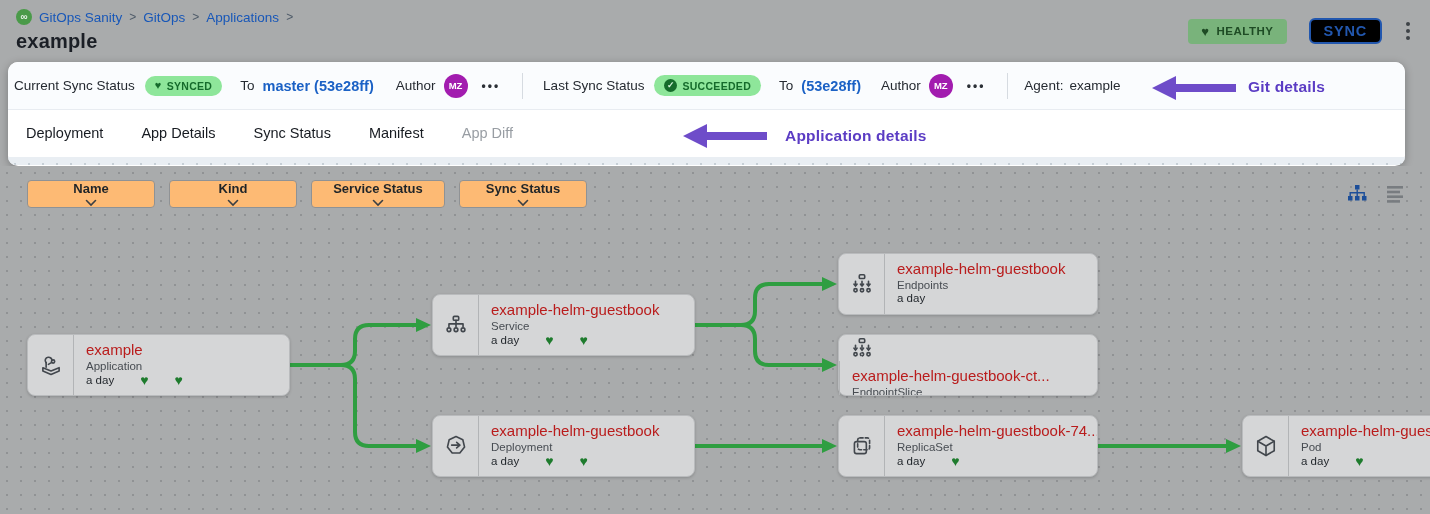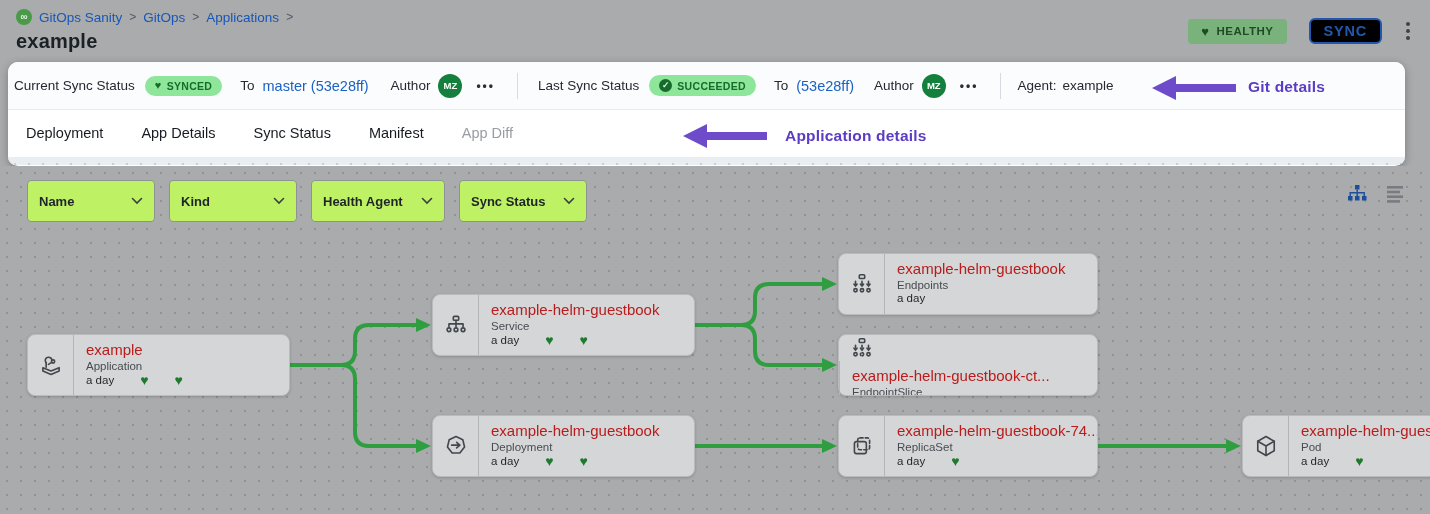--- a/index.html
+++ b/index.html
@@ -25,22 +25,22 @@
   .sync-button { background:#000000; border:2px solid #2257ae; color:#2257ae; border-radius:6px; padding:3px 13px; font-size:14.5px; font-weight:bold; letter-spacing:.8px; font-family:"Liberation Sans",sans-serif; cursor:pointer; }
   .kebab { display:flex; flex-direction:column; gap:3px; padding:2px; cursor:pointer; }
   .kebab i { width:4px; height:4px; border-radius:50%; background:#3e4347; }
 
   
   .card { position:absolute; left:8px; top:62px; width:1397px; height:104px; background:#ffffff; border-radius:10px; box-shadow:0 2px 8px rgba(0,0,0,.28); }
   .status-row { height:48px; display:flex; align-items:center; padding:0 0; background:#fafcfe; border-bottom:1px solid #e8ecf1; border-radius:10px 10px 0 0; font-size:13.5px; color:#252a31; white-space:nowrap; }
   .badge { display:flex; align-items:center; gap:5px; background:#8ee69a; color:#156b2b; border-radius:12px; padding:4px 10px; font-size:10.5px; font-weight:bold; letter-spacing:.3px; }
   .badge .b-heart { font-size:11px; line-height:1; }
   .check-circle { width:13px; height:13px; border-radius:50%; background:#156b2b; color:#d9f5de; font-size:9px; display:flex; align-items:center; justify-content:center; line-height:1; }
-  .commit-link { color:#1b61c5; font-weight:normal; font-size:14.5px; }
-  .avatar { width:24px; height:24px; border-radius:50%; background:#15803d; color:#fff; font-size:9.5px; font-weight:bold; display:flex; align-items:center; justify-content:center; }
+  .commit-link { color:#1b61c5; font-weight:bold; font-size:14.5px; }
+  .avatar { width:24px; height:24px; border-radius:50%; background:#a21caf; color:#fff; font-size:9.5px; font-weight:bold; display:flex; align-items:center; justify-content:center; }
   .dots3 { color:#2b3036; font-weight:bold; font-size:12px; letter-spacing:2px; cursor:pointer; }
   .vdiv { width:1px; height:26px; background:#d6dbe1; }
   .ml6{margin-left:6px}.ml8{margin-left:8px}.ml10{margin-left:10px}.ml14{margin-left:14px}
   .ml16{margin-left:16px}.ml18{margin-left:18px}.ml20{margin-left:20px}.ml22{margin-left:22px}
 
   .tabs-row { height:47px; display:flex; align-items:stretch; gap:38px; padding:0 18px; }
   .tab { display:flex; align-items:center; font-size:14.5px; color:#171b21; border-bottom:3px solid transparent; padding-top:2px; cursor:pointer; }
   .tab.active { font-weight:bold; border-bottom-color:#1d63c9; }
   .tab.disabled { color:#989da3; }
   .canvas-strip { height:8px; background:#e9eef3; background-image:radial-gradient(#c6cfd6 1px, transparent 1.2px); background-size:14px 14px; border-radius:0 0 10px 10px; }
@@ -49,21 +49,21 @@
   .anno-arrow { position:absolute; }
   .anno-text { position:absolute; color:#5b3cc4; font-size:15.5px; font-weight:bold; letter-spacing:.2px; }
 
   
   .canvas { position:absolute; left:0; top:166px; width:1430px; height:348px;
     background-color:#a9abac;
     background-image:radial-gradient(#909294 1.1px, transparent 1.3px);
     background-size:14px 14px; }
 
   .filters { position:absolute; left:27px; top:180px; display:flex; gap:14px; }
-  .filter-btn { height:42px; display:flex; align-items:center; justify-content:space-between; padding:0 11px; border:1px solid #8f9295; border-radius:4px; background:#bef264; font-size:13px; font-weight:600; color:#1f2428; cursor:pointer; }
+  .filter-btn { height:28px; display:flex; align-items:center; justify-content:space-between; padding:0 11px; border:1px solid #8f9295; border-radius:4px; background:#fdba74; font-size:13px; font-weight:600; color:#1f2428; cursor:pointer;flex-direction:column; }
   .view-toggles { position:absolute; left:1347px; top:184px; display:flex; gap:18px; align-items:center; }
   .view-toggles svg { cursor:pointer; }
 
   .graph-svg { position:absolute; left:0; top:0; width:1430px; height:514px; pointer-events:none; }
 
   .node { position:absolute; height:62px; background:#d5d6d7; border:1px solid #b9bbbd; border-radius:8px; box-shadow:0 1px 3px rgba(0,0,0,.18); display:flex; align-items:stretch; cursor:pointer; }
   .node-icon { width:45px; display:flex; align-items:center; justify-content:center; color:#42474d; flex:none; }
   .node-body { flex:1; border-left:1px solid #b2b4b6; padding:6px 0 0 12px; overflow:hidden; }
   .node-title { font-size:15px; color:#b91c1c; white-space:nowrap; }
   .node-kind { font-size:11.5px; color:#474c52; margin-top:2px; }
@@ -158,21 +158,21 @@
         <path d="M1.5 1.5 6 6l4.5-4.5" stroke="#3a3f44" stroke-width="1.6" fill="none" stroke-linecap="round"></path>
       </svg>
     </div>
     <div class="filter-btn" style="width: 128px;">
       <span>Kind</span>
       <svg width="12" height="8" viewBox="0 0 12 8">
         <path d="M1.5 1.5 6 6l4.5-4.5" stroke="#3a3f44" stroke-width="1.6" fill="none" stroke-linecap="round"></path>
       </svg>
     </div>
     <div class="filter-btn" style="width: 134px;">
-      <span>Health Agent</span>
+      <span>Service Status</span>
       <svg width="12" height="8" viewBox="0 0 12 8">
         <path d="M1.5 1.5 6 6l4.5-4.5" stroke="#3a3f44" stroke-width="1.6" fill="none" stroke-linecap="round"></path>
       </svg>
     </div>
     <div class="filter-btn" style="width: 128px;">
       <span>Sync Status</span>
       <svg width="12" height="8" viewBox="0 0 12 8">
         <path d="M1.5 1.5 6 6l4.5-4.5" stroke="#3a3f44" stroke-width="1.6" fill="none" stroke-linecap="round"></path>
       </svg>
     </div>

